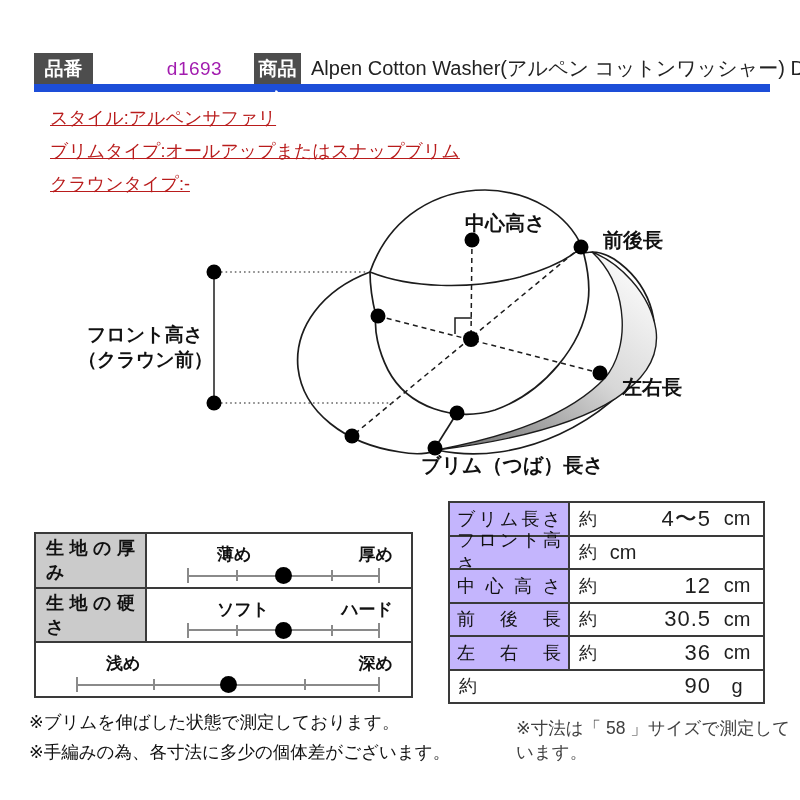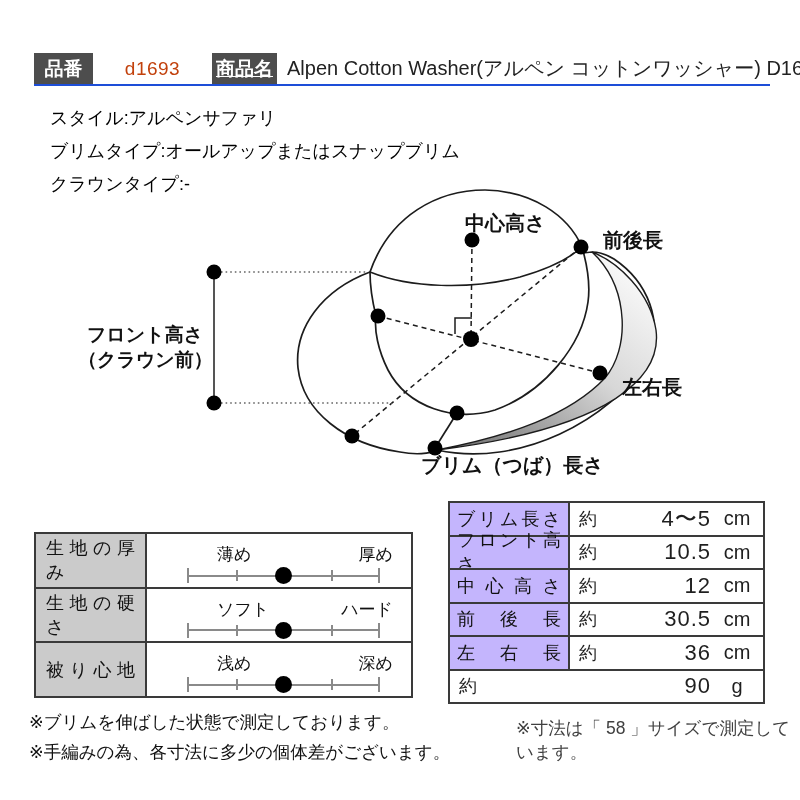--- a/index.html
+++ b/index.html
@@ -4,49 +4,49 @@
 <style>
   html,body{margin:0;padding:0;}
   body{
     width:800px;height:800px;position:relative;background:#ffffff;
     font-family:"Liberation Sans","DejaVu Sans",sans-serif;color:#1f1f1f;
     overflow:hidden;
   }
   
   .header{
     position:absolute;left:34px;top:53px;width:736px;height:31px;
-    border-bottom:2px solid #1d4ed8;display:flex;align-items:center;
+    border-bottom:8px solid #1d4ed8;display:flex;align-items:center;
   }
   .badge{
     display:inline-block;background:#4d4d4d;color:#ffffff;height:31px;
     line-height:31px;text-align:center;font-size:19px;font-weight:600;
     flex:0 0 auto;
   }
   .badge.b1{width:59px;}
-  .badge.b2{width:65px;text-decoration:underline;}
+  .badge.b2{width:47px;}
   .item-no{
-    flex:0 0 119px;text-align:center;font-size:19px;color:#c2410c;letter-spacing:.5px;
+    flex:0 0 119px;text-align:center;font-size:19px;color:#a21caf;letter-spacing:.5px;padding-left:42px;
   }
   .product-name{
     margin-left:10px;font-size:20px;color:#222;white-space:nowrap;
   }
   
-  .specs{position:absolute;left:50px;top:102px;font-size:18px;line-height:33px;color:#000000;}
+  .specs{position:absolute;left:50px;top:102px;font-size:18px;line-height:33px;color:#b91c1c;text-decoration:underline;}
   
   svg.hat{position:absolute;left:0;top:0;pointer-events:none;}
   .dlabel{position:absolute;font-size:20px;font-weight:600;color:#111;white-space:nowrap;}
   .dlabel.front-h{left:78px;top:322px;width:134px;text-align:center;font-size:19px;line-height:25px;}
   .dlabel.center-h{left:465px;top:210px;}
   .dlabel.fb-len{left:603px;top:227px;}
   .dlabel.lr-len{left:622px;top:374px;}
   .dlabel.brim-len{left:421px;top:452px;}
   
   .attr-table{
     position:absolute;left:34px;top:532px;width:379px;height:166px;
-    border:2px solid #3a3a3a;box-sizing:border-box;display:flex;flex-direction:column;
+    border:2px solid #3a3a3a;box-sizing:border-box;display:flex;flex-direction:column;font-weight:bold;
   }
   .attr-row{flex:1 1 0;display:flex;border-top:2px solid #3a3a3a;min-height:0;}
   .attr-row:first-child{border-top:none;}
   .attr-label{
     flex:0 0 111px;background:#cbcbcb;border-right:2px solid #3a3a3a;
     font-size:18px;color:#111;box-sizing:border-box;
     display:flex;align-items:center;
   }
   .attr-label > span{
     display:block;width:100%;padding:0 10px;
@@ -210,23 +210,20 @@
         <span class="tick end t0"></span>
         <span class="tick mid t25"></span>
         <span class="tick mid t75"></span>
         <span class="tick end t100"></span>
         <span class="dot" style="left: calc(50% - 8.5px);"></span>
       </div>
     </div>
   </div>
 
   <div class="attr-row">
-    <div class="attr-label">
-        <span>被り心地</span>
-      </div>
     <div class="slider-cell">
       <span class="s-label s-left">浅め</span>
       <span class="s-label s-right">深め</span>
       <div class="track">
         <span class="tick end t0"></span>
         <span class="tick mid t25"></span>
         <span class="tick mid t75"></span>
         <span class="tick end t100"></span>
         <span class="dot" style="left: calc(50% - 8.5px);"></span>
       </div>
@@ -245,21 +242,20 @@
       <span class="m-value">4〜5</span>
       <span class="m-unit">cm</span>
     </div>
   </div>
   <div class="m-row">
     <div class="m-label">
         <span>フロント高さ</span>
       </div>
     <div class="m-values">
       <span class="m-approx">約</span>
-      <span class="m-value">10.5</span>
       <span class="m-unit">cm</span>
     </div>
   </div>
   <div class="m-row">
     <div class="m-label">
         <span>中心高さ</span>
       </div>
     <div class="m-values">
       <span class="m-approx">約</span>
       <span class="m-value">12</span>

